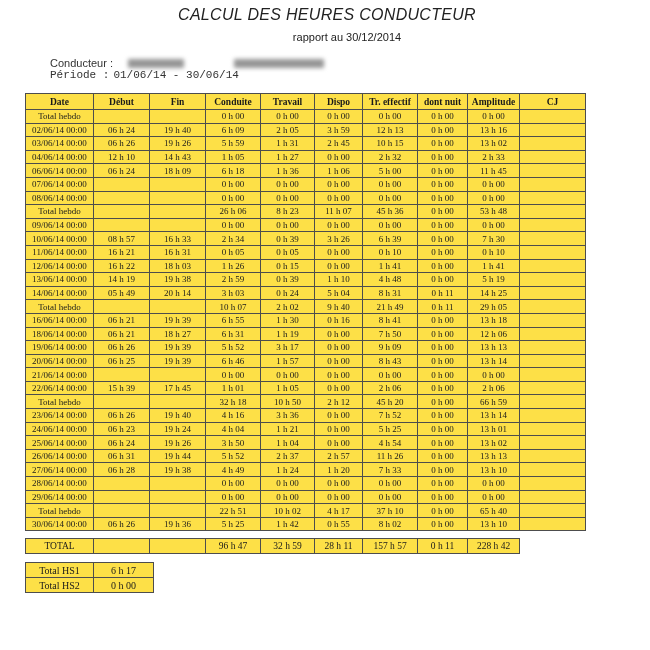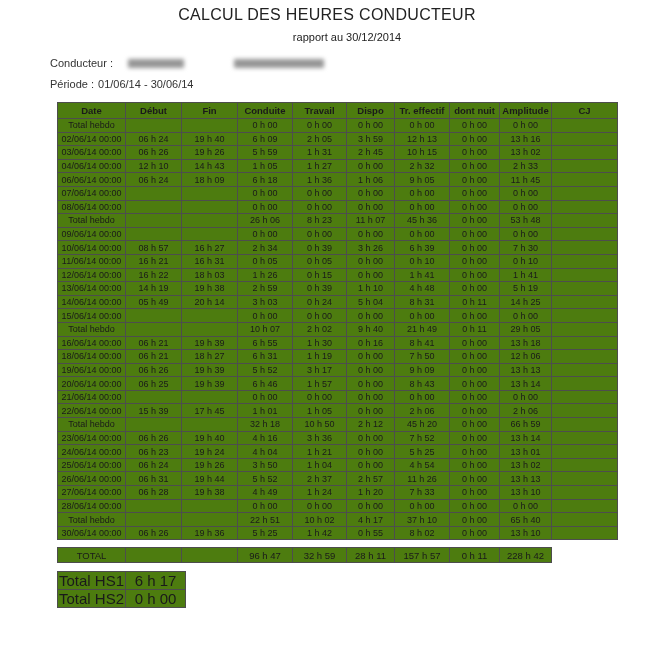--- a/index.html
+++ b/index.html
@@ -14,69 +14,71 @@
   }
   .page { width: 650px; height: 650px; position: relative; }
 
   .title {
     margin: 6px 0 0 4px;
     text-align: center;
     font-size: 16px;
     font-weight: 400;
     letter-spacing: 0.3px;
     color: #222;
+    font-style: italic;
   }
   .subtitle {
     margin-top: 7px;
     text-align: center;
     font-size: 11px;
     color: #222;
     padding-left: 44px;
   }
 
   .meta { margin-left: 50px; font-size: 11px; color: #333; }
   .conductor-line { margin-top: 14px; display: flex; align-items: center; height: 12px; }
-  .period-line { margin-top: 9px; display: flex; align-items: center; height: 12px; }
+  .period-line { margin-top: 0; display: flex; align-items: center; height: 12px; font-family: Liberation Mono, monospace; }
   .meta .label { white-space: pre; }
   .period-line .value { margin-left: 4px; }
 
   .redacted {
     display: inline-block;
     height: 9px;
     background: #969696;
     border-radius: 1px;
     filter: blur(2px);
   }
   .redacted.code { width: 56px; margin-left: 12px; }
   .redacted.name { width: 90px; margin-left: 50px; }
 
   table {
     border-collapse: collapse;
     table-layout: fixed;
-    margin-left: 57px;
-    background: #4d7c0f;
+    margin-left: 25px;
+    background: #fde047;
+    font-family: Liberation Serif, serif;
   }
   td, th {
     border: 1px solid #4d4d4d;
     text-align: center;
     vertical-align: middle;
     padding: 0;
     white-space: nowrap;
     overflow: hidden;
   }
 
   .main-table { margin-top: 12px; width: 540px; }
   .main-table th { font-size: 9.5px; font-weight: 700; height: 15px; }
   .main-table td { font-size: 9px; height: 12.6px; line-height: 12px; }
 
   .grand-table { margin-top: 7px; width: 477px; }
   .grand-table td { font-size: 9.5px; height: 14px; }
 
   .hs-table { margin-top: 8px; width: 128px; }
-  .hs-table td { font-size: 15px; height: 14px; }
+  .hs-table td { font-size: 10px; height: 14px; }
 </style>
 </head>
 <body>
 
 <div class="page">
 
   <h1 class="title">CALCUL DES HEURES CONDUCTEUR</h1>
   <div class="subtitle">rapport au 30/12/2014</div>
 
   <div class="meta conductor-line">
@@ -166,21 +168,21 @@
           <td>2 h 33</td>
           <td></td>
         </tr>
         <tr>
           <td>06/06/14 00:00</td>
           <td>06 h 24</td>
           <td>18 h 09</td>
           <td>6 h 18</td>
           <td>1 h 36</td>
           <td>1 h 06</td>
-          <td>9 h 05</td>
+          <td>5 h 00</td>
           <td>0 h 00</td>
           <td>11 h 45</td>
           <td></td>
         </tr>
         <tr>
           <td>07/06/14 00:00</td>
           <td></td>
           <td></td>
           <td>0 h 00</td>
           <td>0 h 00</td>
@@ -222,21 +224,21 @@
           <td>0 h 00</td>
           <td>0 h 00</td>
           <td>0 h 00</td>
           <td>0 h 00</td>
           <td>0 h 00</td>
           <td></td>
         </tr>
         <tr>
           <td>10/06/14 00:00</td>
           <td>08 h 57</td>
-          <td>16 h 27</td>
+          <td>16 h 33</td>
           <td>2 h 34</td>
           <td>0 h 39</td>
           <td>3 h 26</td>
           <td>6 h 39</td>
           <td>0 h 00</td>
           <td>7 h 30</td>
           <td></td>
         </tr>
         <tr>
           <td>11/06/14 00:00</td>
@@ -280,32 +282,20 @@
           <td>20 h 14</td>
           <td>3 h 03</td>
           <td>0 h 24</td>
           <td>5 h 04</td>
           <td>8 h 31</td>
           <td>0 h 11</td>
           <td>14 h 25</td>
           <td></td>
         </tr>
         <tr>
-          <td>15/06/14 00:00</td>
-          <td></td>
-          <td></td>
-          <td>0 h 00</td>
-          <td>0 h 00</td>
-          <td>0 h 00</td>
-          <td>0 h 00</td>
-          <td>0 h 00</td>
-          <td>0 h 00</td>
-          <td></td>
-        </tr>
-        <tr>
           <td>Total hebdo</td>
           <td></td>
           <td></td>
           <td>10 h 07</td>
           <td>2 h 02</td>
           <td>9 h 40</td>
           <td>21 h 49</td>
           <td>0 h 11</td>
           <td>29 h 05</td>
           <td></td>
@@ -449,20 +439,32 @@
           <td>4 h 49</td>
           <td>1 h 24</td>
           <td>1 h 20</td>
           <td>7 h 33</td>
           <td>0 h 00</td>
           <td>13 h 10</td>
           <td></td>
         </tr>
         <tr>
           <td>28/06/14 00:00</td>
+          <td></td>
+          <td></td>
+          <td>0 h 00</td>
+          <td>0 h 00</td>
+          <td>0 h 00</td>
+          <td>0 h 00</td>
+          <td>0 h 00</td>
+          <td>0 h 00</td>
+          <td></td>
+        </tr>
+        <tr>
+          <td>29/06/14 00:00</td>
           <td></td>
           <td></td>
           <td>0 h 00</td>
           <td>0 h 00</td>
           <td>0 h 00</td>
           <td>0 h 00</td>
           <td>0 h 00</td>
           <td>0 h 00</td>
           <td></td>
         </tr>

